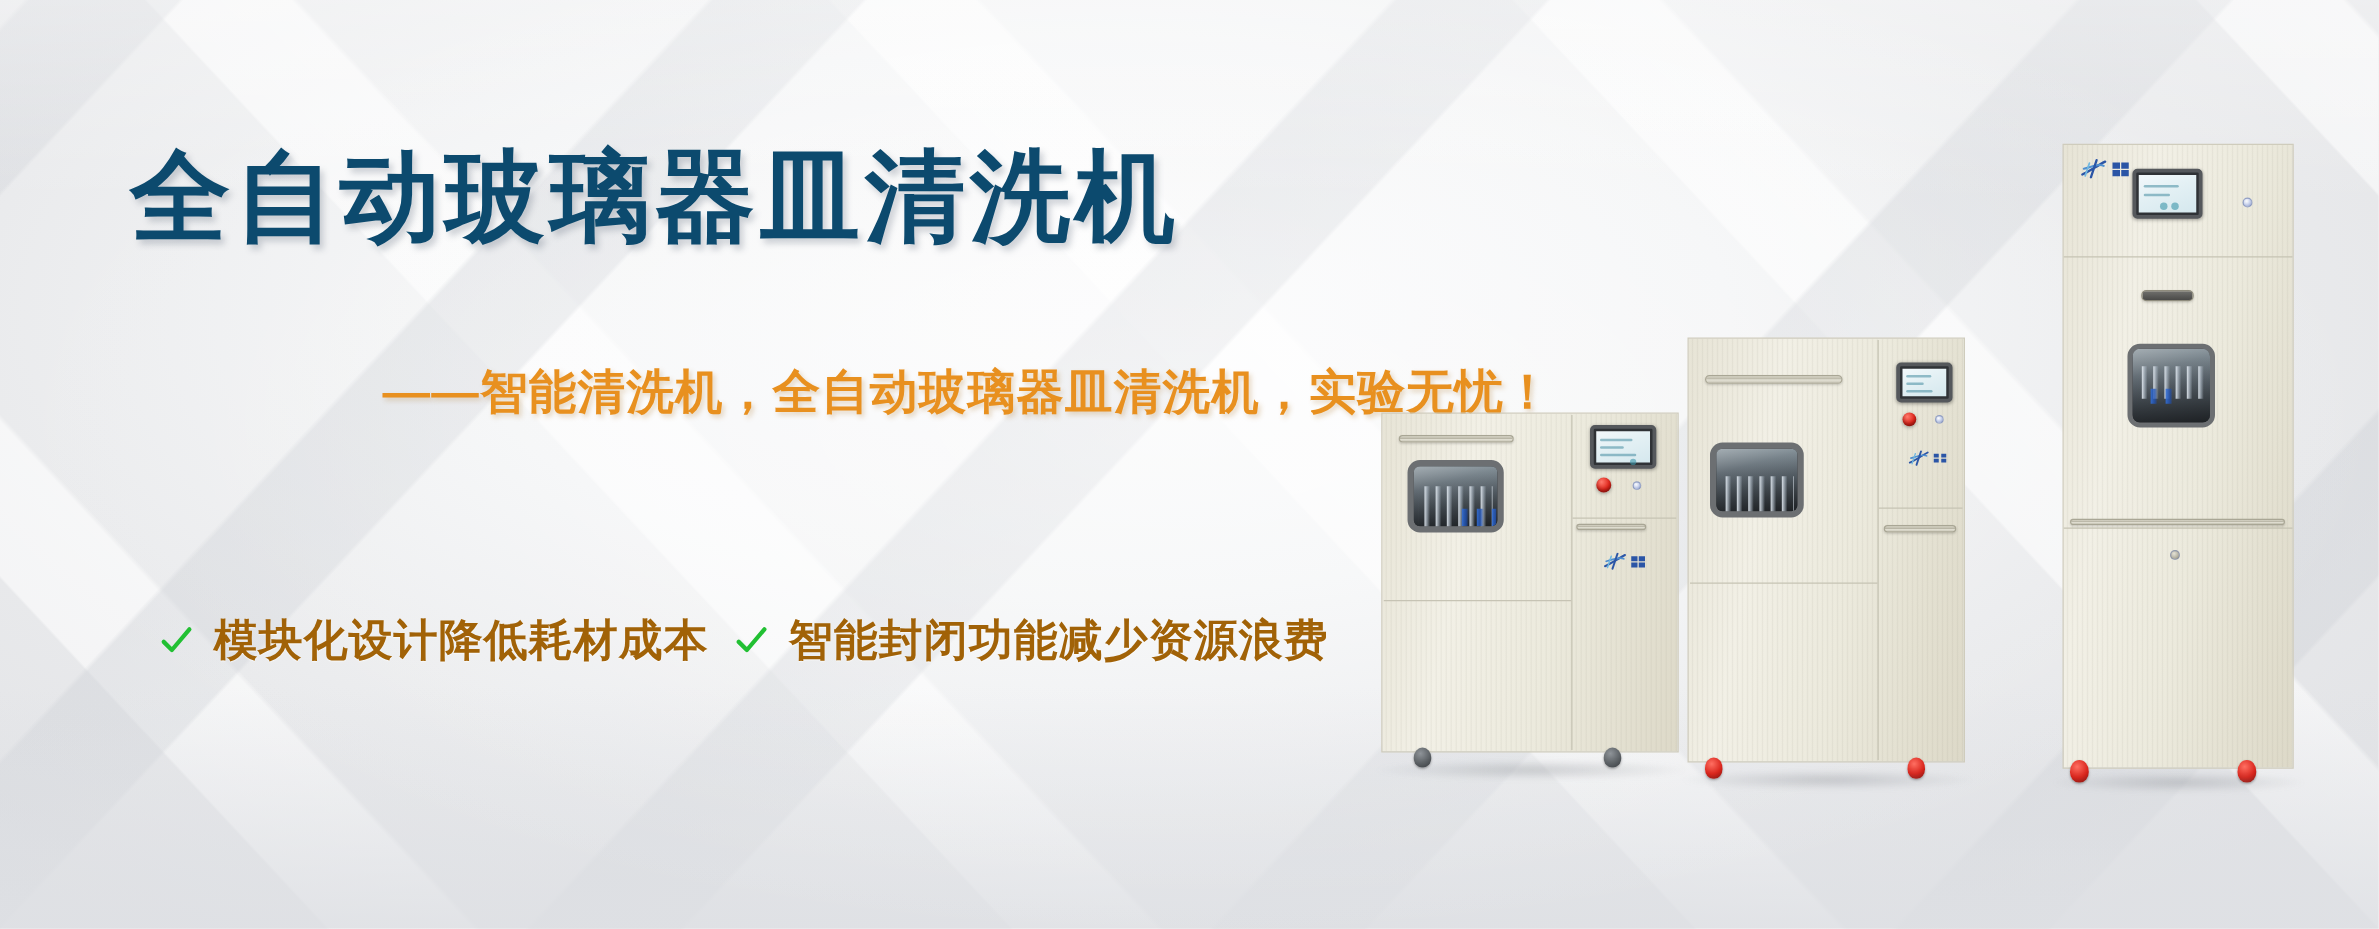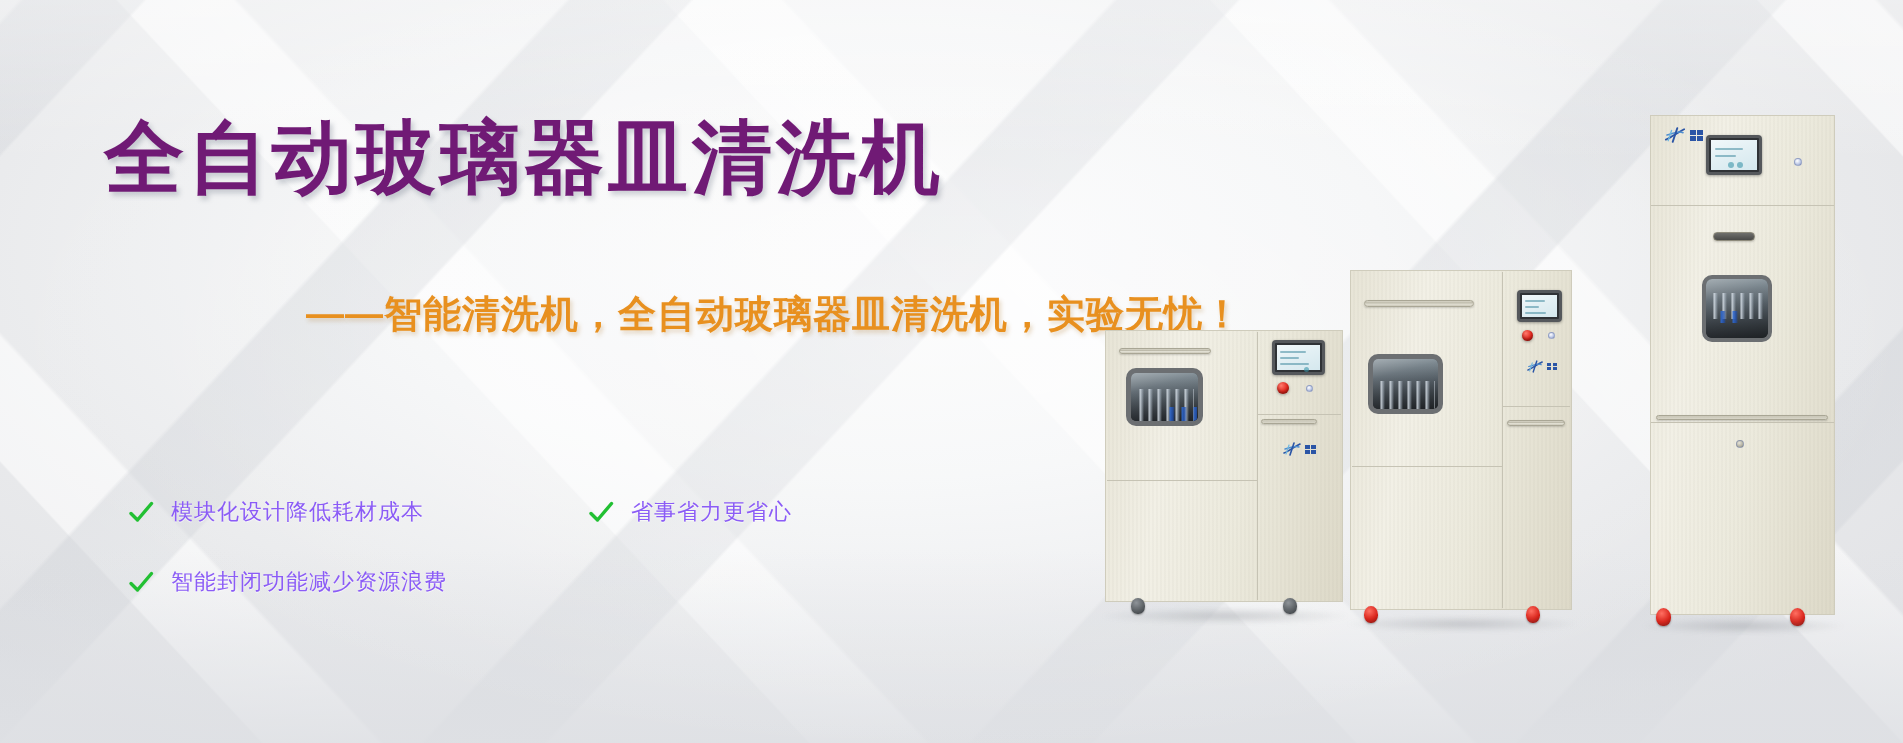--- a/index.html
+++ b/index.html
@@ -55,21 +55,21 @@
   }
 
   
   .headline{
     position:absolute;
     left:104px; top:118px;
     font-size:80px;
     line-height:1;
     letter-spacing:4px;
     font-weight:bold;
-    color:#701a75;
+    color:#0c4a6e;
     text-shadow:3px 4px 5px rgba(90,100,120,0.28);
     white-space:nowrap;
   }
   .subhead{
     position:absolute;
     left:306px; top:295px;
     font-size:38px;
     line-height:1;
     font-weight:bold;
     letter-spacing:1px;
@@ -94,24 +94,25 @@
     white-space:nowrap;
   }
   .tick{
     width:26px; height:26px;
     flex:0 0 26px;
     position:relative;
     display:block;
   }
   .tick svg{ display:block; width:26px; height:26px; }
   .feature-text{
-    font-size:22px;
-    color:#8b5cf6;
+    font-size:35px;
+    color:#a16207;
     letter-spacing:1px;
     text-shadow:0 1px 1px rgba(255,255,255,0.7);
+    font-weight:bold;
   }
 
   
   .products{
     position:absolute;
     left:1105px; top:115px;
     width:780px; height:540px;
   }
   .machine{ position:absolute; }
 
@@ -257,28 +258,20 @@
 
     <div class="feature">
       <span class="tick">
         <svg viewBox="0 0 26 26" aria-hidden="true">
           <path d="M3 14.5 L9.5 21 L23.5 4.5" fill="none" stroke="#22c033" stroke-width="3.4" stroke-linecap="round" stroke-linejoin="round"></path>
         </svg>
       </span>
       <span class="feature-text">模块化设计降低耗材成本</span>
     </div>
 
-    <div class="feature">
-      <span class="tick">
-        <svg viewBox="0 0 26 26" aria-hidden="true">
-          <path d="M3 14.5 L9.5 21 L23.5 4.5" fill="none" stroke="#22c033" stroke-width="3.4" stroke-linecap="round" stroke-linejoin="round"></path>
-        </svg>
-      </span>
-      <span class="feature-text">省事省力更省心</span>
-    </div>
 
     <div class="feature">
       <span class="tick">
         <svg viewBox="0 0 26 26" aria-hidden="true">
           <path d="M3 14.5 L9.5 21 L23.5 4.5" fill="none" stroke="#22c033" stroke-width="3.4" stroke-linecap="round" stroke-linejoin="round"></path>
         </svg>
       </span>
       <span class="feature-text">智能封闭功能减少资源浪费</span>
     </div>
 

